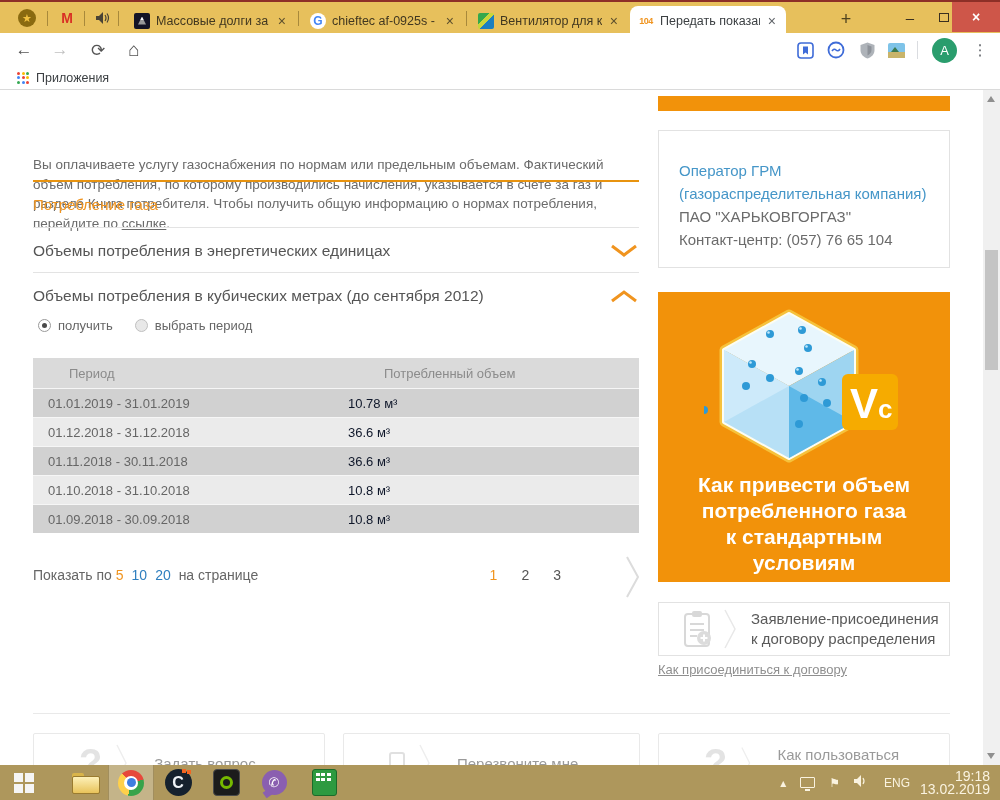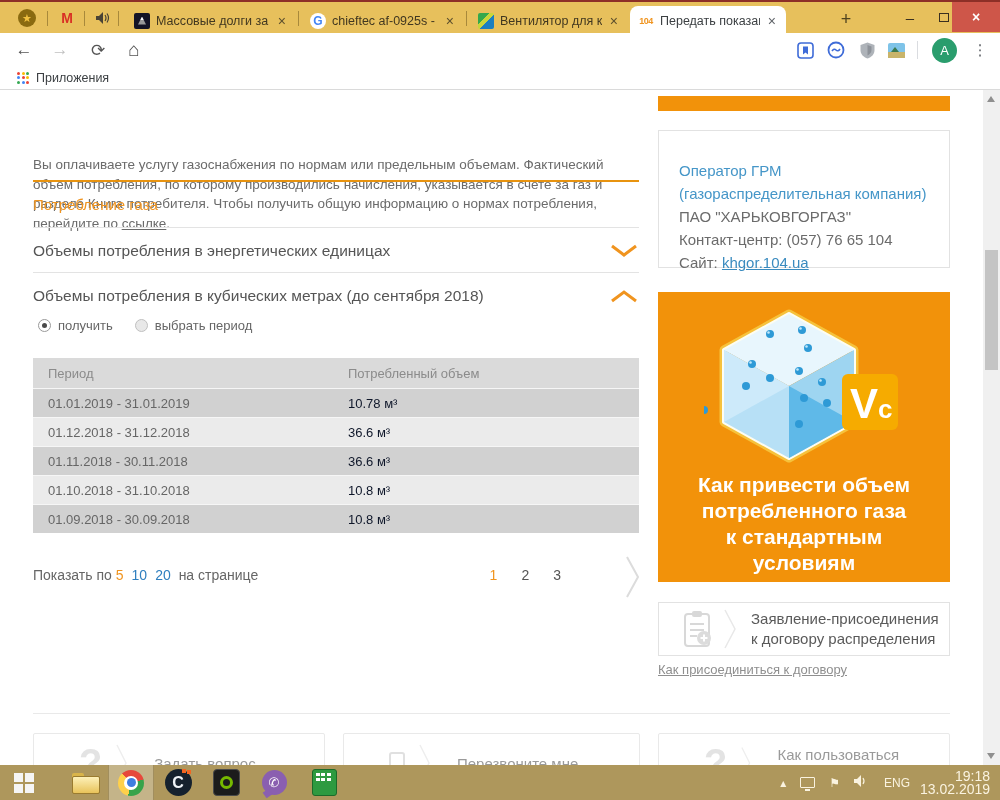--- a/index.html
+++ b/index.html
@@ -61,21 +61,21 @@
   .radios { top:228px; display:flex; align-items:center; font-size:13px; color:#666; }
   .radio { width:13px; height:13px; border-radius:50%; border:1px solid #9a9a9a; background:#fff; margin-right:7px; position:relative; flex:none; }
   .radio.on::after { content:""; position:absolute; left:3px; top:3px; width:5px; height:5px; border-radius:50%; background:#4a4a4a; }
   .radio.off { background:#e8e8e8; border-color:#c0c0c0; }
 
   #gas-table { top:268px; font-size:13px; }
   .trow { display:flex; height:29px; align-items:center; border-top:1px solid #f6f6f6; }
   .trow .c1 { padding-left:15px; width:315px; color:#666; }
   .trow .c2 { color:#0f172a; }
   .trow.head { height:30px; background:#dadada; border-top:none; }
-  .trow.head .c1, .trow.head .c2 { color:#8b8b8b; }
+  .trow.head .c1, .trow.head .c2 { color:#8b8b8b;padding-left:36px; }
   .trow.odd { background:#d1d1d1; }
   .trow.even { background:#ebebeb; }
 
   #pager { top:477px; font-size:14px; color:#666; height:20px; }
   #pager .sz-cur { color:#f0941f; margin:0 4px; }
   #pager .sz { color:#2f7fbf; margin:0 4px; }
   #pager .pages { position:absolute; right:18px; top:0; display:flex; }
   #pager .pg { margin-left:24px; color:#555; }
   #pager .pg.cur { color:#f0941f; }
   #pg-next { position:absolute; left:592px; top:-12px; }
@@ -266,21 +266,21 @@
 
   <div class="abs col-l thin-div" style="top:137px;"></div>
   <div class="abs col-l accordion" style="top:146px;">
     <span>Объемы потребления в энергетических единицах</span>
     <svg width="30" height="14" viewBox="0 0 30 14">
         <polyline points="3,2 15,11 27,2" fill="none" stroke="#f0941f" stroke-width="3"></polyline>
       </svg>
   </div>
   <div class="abs col-l thin-div" style="top:182px;"></div>
   <div class="abs col-l accordion" style="top:191px;">
-    <span>Объемы потребления в кубических метрах (до сентября 2018)</span>
+    <span>Объемы потребления в кубических метрах (до сентября 2012)</span>
     <svg width="30" height="14" viewBox="0 0 30 14">
         <polyline points="3,12 15,3 27,12" fill="none" stroke="#f0941f" stroke-width="3"></polyline>
       </svg>
   </div>
 
   <div class="abs col-l radios" style="left:38px;">
     <span class="radio on"></span>
     <span>получить</span>
     <span class="radio off" style="margin-left:22px;"></span>
     <span>выбрать период</span>
@@ -327,21 +327,20 @@
     </span>
   </div>
 
   <div class="abs col-r" id="orange-tail"></div>
 
   <div class="abs col-r" id="op-card">
     <div class="op-blue">Оператор ГРМ</div>
     <div class="op-blue">(газораспределительная компания)</div>
     <div class="op-gray">ПАО "ХАРЬКОВГОРГАЗ"</div>
     <div class="op-gray">Контакт-центр: (057) 76 65 104</div>
-    <div class="op-gray"><span>Сайт: </span><a href="#" class="op-link">khgor.104.ua</a></div>
   </div>
 
   <div class="abs col-r" id="banner">
     <svg width="200" height="160" viewBox="0 0 200 160">
       <polygon points="85,8 150,44 150,116 85,152 20,116 20,44" fill="none" stroke="#f6c23c" stroke-width="9" stroke-linejoin="round"></polygon>
       <polygon points="85,8 150,44 150,116 85,152 20,116 20,44" fill="none" stroke="#fdfdf2" stroke-width="4" stroke-linejoin="round"></polygon>
       <polygon points="85,8 150,44 85,80 20,44" fill="#e8f6fd"></polygon>
       <polygon points="20,44 85,80 85,152 20,116" fill="#b7e0f6"></polygon>
       <polygon points="20,44 85,80 20,116" fill="#cdeafa"></polygon>
       <polygon points="85,80 150,44 150,116 85,152" fill="#9ed5f1"></polygon>

